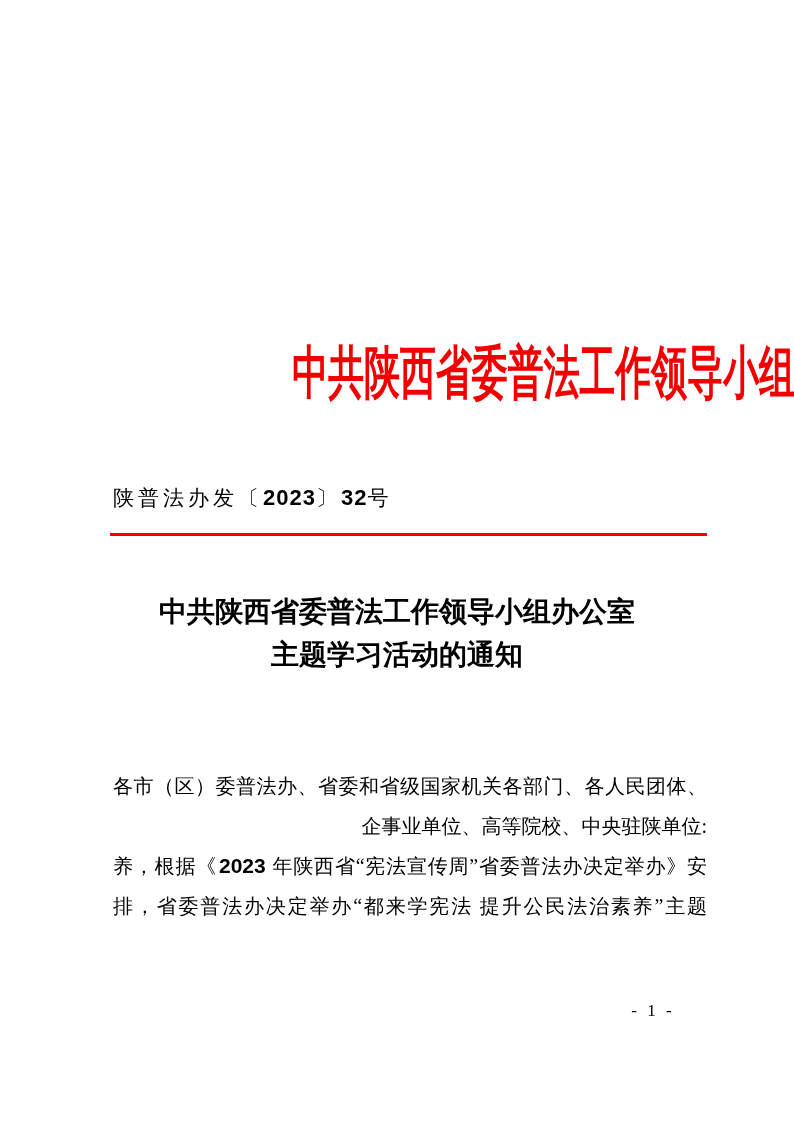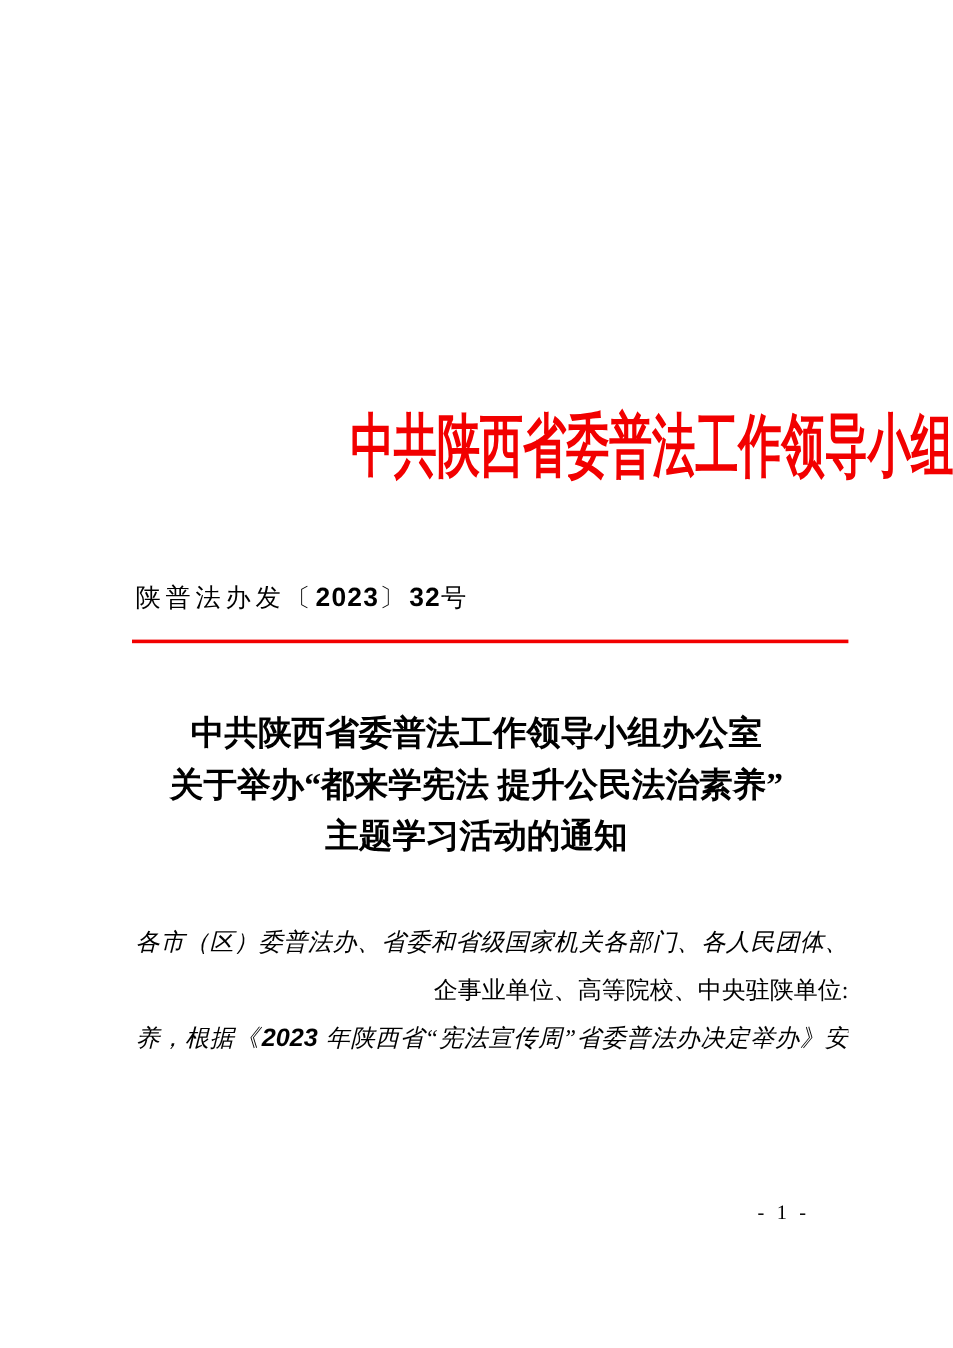--- a/index.html
+++ b/index.html
@@ -77,21 +77,20 @@
     left: 113px;
     width: 594px;
     font-size: 20px;
     line-height: 40px;
   }
   .bl { height: 40px; overflow: hidden; text-align: right; }
   .bl.j {
     text-align: justify;
     text-align-last: justify;
     text-justify: inter-character;
-    font-style: italic;
   }
   .bl.indent { padding-left: 40px; }
   .body-block .num {
     font-family: "Liberation Sans", sans-serif;
     font-weight: bold;
     font-size: 21px;
     margin: 0 6px 0 2px;
   }
   
   .page-number {
@@ -113,25 +112,25 @@
   <div class="issuer">
     <span class="issuer-text">中共陕西省委普法工作领导小组办公室</span>
   </div>
 
   <div class="doc-number"><span>陕普法办发〔</span><span class="num">2023</span><span>〕</span><span class="num">32</span><span>号</span></div>
 
   <div class="red-rule"></div>
 
   <div class="title">
     <div>中共陕西省委普法工作领导小组办公室</div>
-    <div>关于举办“都来学宪法 提升公民法治素养”</div>
     <div>主题学习活动的通知</div>
   </div>
 
   <div class="body-block">
     <div class="bl j">各市（区）委普法办、省委和省级国家机关各部门、各人民团体、</div>
     <div class="bl">企事业单位、高等院校、中央驻陕单位:</div>
     <div class="bl j"><span>养，根据《</span><span class="num">2023</span><span>年陕西省“宪法宣传周”省委普法办决定举办》安</span></div>
+    <div class="bl j">排，省委普法办决定举办“都来学宪法 提升公民法治素养”主题</div>
   </div>
 
   <div class="page-number">- 1 -</div>
 
 </div>
 
 </body></html>

